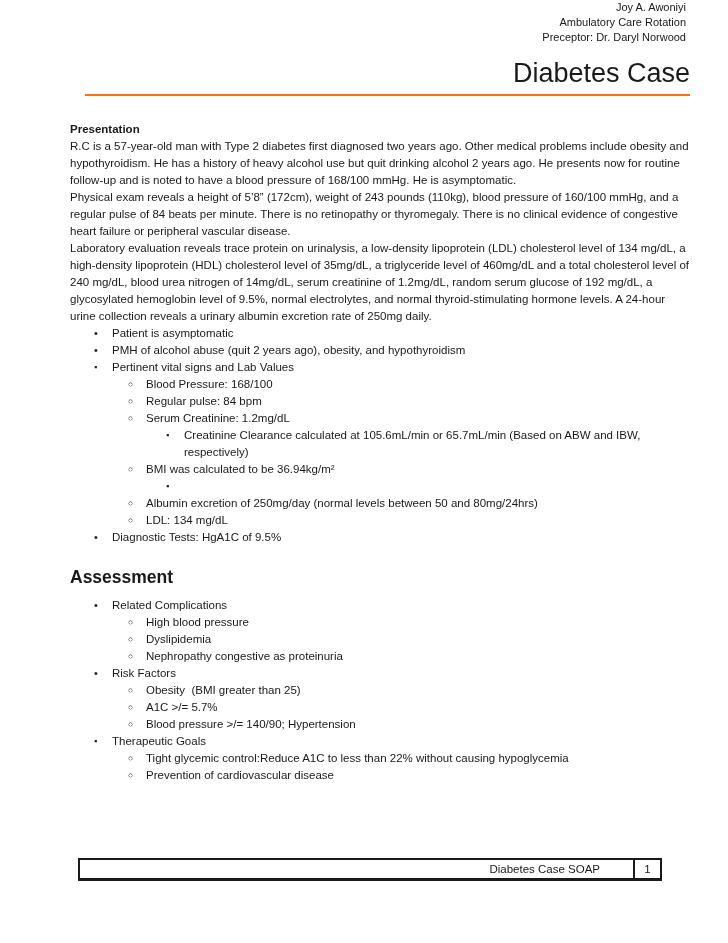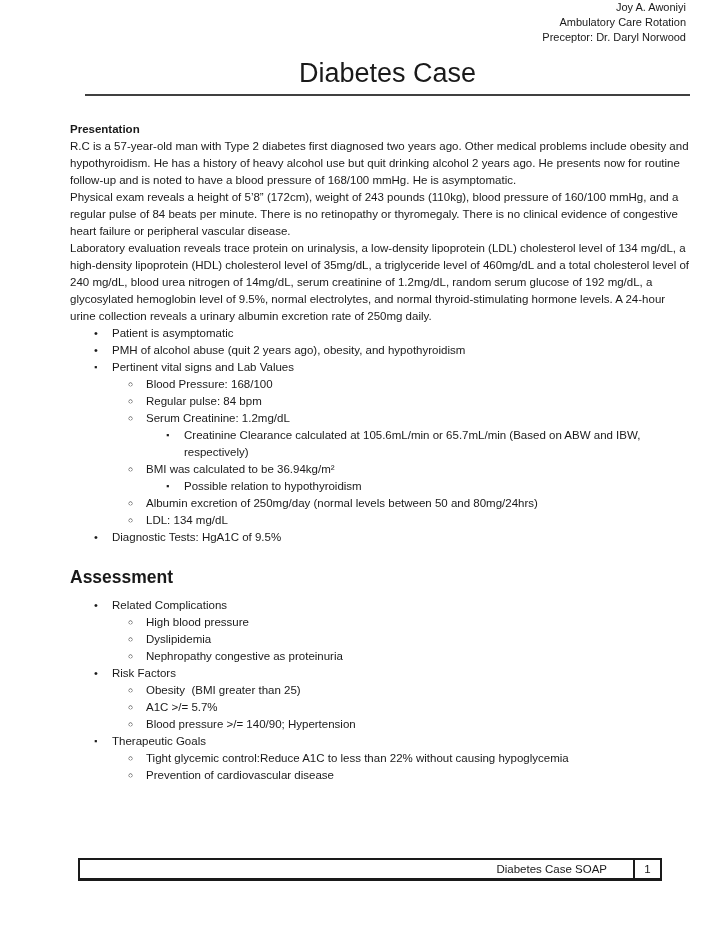--- a/index.html
+++ b/index.html
@@ -13,26 +13,26 @@
     overflow: hidden;
   }
   .doc-header {
     margin: 0 42px 0 85px;
     text-align: right;
     font-size: 11px;
     line-height: 15px;
   }
   .doc-title {
     margin: 12px 38px 0 85px;
-    text-align: center;
+    text-align: right;
     font-size: 27px;
     line-height: 32px;
     font-weight: 400;
     padding-bottom: 5px;
-    border-bottom: 2px solid #404040;
+    border-bottom: 2px solid #f97316;
   }
   .content {
     margin: 0 38px 0 70px;
     font-size: 11.5px;
     line-height: 17px;
   }
   .presentation-heading {
     font-weight: 700;
     margin-top: 25px;
   }
@@ -61,21 +61,21 @@
     position: absolute;
     left: 78px; top: 858px;
     width: 584px;
     display: flex;
     border: 2px solid #1a1a1a;
     border-bottom-width: 3px;
     font-size: 11.5px;
     line-height: 18px;
     background: #ffffff;
   }
-  .footer-label { flex: 1; text-align: right; padding-right: 26px; }
+  .footer-label { flex: 1; text-align: right; padding-right: 33px; }
   .footer-page  { width: 27px; border-left: 2px solid #1a1a1a; text-align: center; }
 </style>
 </head>
 <body>
 
 <div class="doc-header">
   <div>Joy A. Awoniyi</div>
   <div>Ambulatory Care Rotation</div>
   <div>Preceptor: Dr. Daryl Norwood</div>
 </div>
@@ -91,21 +91,21 @@
   <div>
     <div>
         <div class="li l1"><span class="bullet bullet-disc">•</span><span class="li-text">Patient is asymptomatic</span></div>
         <div class="li l1"><span class="bullet bullet-disc">•</span><span class="li-text">PMH of alcohol abuse (quit 2 years ago), obesity, and hypothyroidism</span></div>
         <div class="li l1"><span class="bullet bullet-square">▪</span><span class="li-text">Pertinent vital signs and Lab Values</span></div>
         <div class="li l2"><span class="bullet bullet-circle">○</span><span class="li-text">Blood Pressure: 168/100</span></div>
         <div class="li l2"><span class="bullet bullet-circle">○</span><span class="li-text">Regular pulse: 84 bpm</span></div>
         <div class="li l2"><span class="bullet bullet-circle">○</span><span class="li-text">Serum Creatinine: 1.2mg/dL</span></div>
         <div class="li l3"><span class="bullet bullet-square">▪</span><span class="li-text">Creatinine Clearance calculated at 105.6mL/min or 65.7mL/min (Based on ABW and IBW, respectively)</span></div>
         <div class="li l2"><span class="bullet bullet-circle">○</span><span class="li-text">BMI was calculated to be 36.94kg/m²</span></div>
-        <div class="li l3"><span class="bullet bullet-square">▪</span><span class="li-text">Possible relation to hypothyroidism</span></div>
+        <div class="li l3"><span class="bullet bullet-square">▪</span></div>
         <div class="li l2"><span class="bullet bullet-circle">○</span><span class="li-text">Albumin excretion of 250mg/day (normal levels between 50 and 80mg/24hrs)</span></div>
         <div class="li l2"><span class="bullet bullet-circle">○</span><span class="li-text">LDL: 134 mg/dL</span></div>
         <div class="li l1"><span class="bullet bullet-disc">•</span><span class="li-text">Diagnostic Tests: HgA1C of 9.5%</span></div>
       </div>
   </div>
 
   <div>
     <div class="section-heading section-1-heading">Assessment</div>
     <div>
         <div class="li l1"><span class="bullet bullet-disc">•</span><span class="li-text">Related Complications</span></div>

